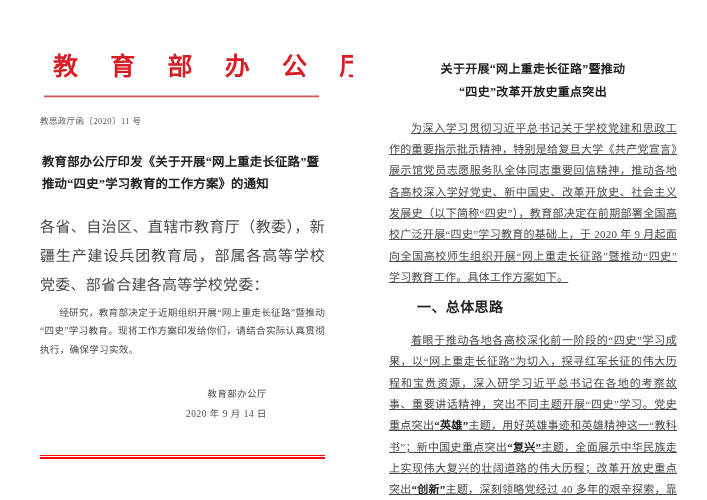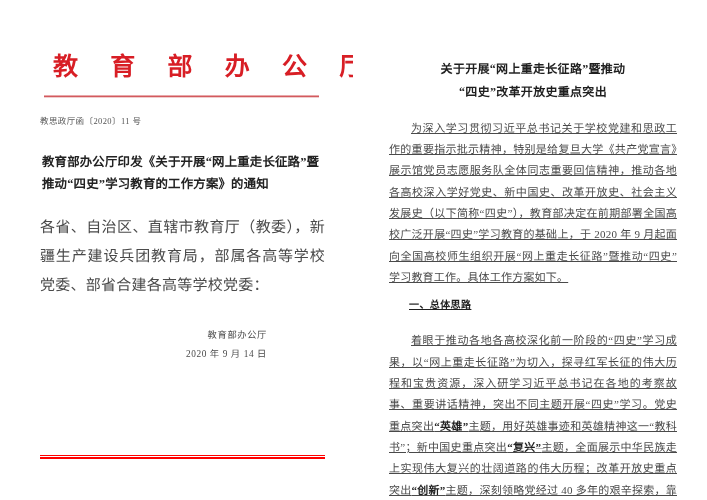--- a/index.html
+++ b/index.html
@@ -133,28 +133,27 @@
     font-size: 11px;
     line-height: 1.94;
     color: #4a4a4a;
     text-align: justify;
     text-indent: 2em;
     letter-spacing: .2px;
     text-decoration: underline;
   }
   .rp-para.tight { margin-top: 1px; }
   .rp-heading {
-    margin: 7px 0 16px 0;
-    font-size: 10px;
+    margin: 7px 0 8px 0;
+    font-size: 14px;
     font-weight: 700;
     color: #1f1f1f;
     text-indent: 2em;
     line-height: 1.9;
     letter-spacing: .4px;
-    text-decoration: underline;
   }
   .em-bold { font-weight: 700; color: #1f1f1f; }
   .page-number {
     position: absolute;
     left: 0;
     right: 0;
     bottom: 48px;
     text-align: center;
     font-size: 8.6px;
     color: #6a6a6a;
@@ -171,20 +170,21 @@
     <div class="letterhead">教 育 部 办 公 厅</div>
 
     <div class="letterhead-rule"></div>
 
     <div class="doc-number">教思政厅函〔2020〕11 号</div>
 
     <div class="doc-title">教育部办公厅印发《关于开展“网上重走长征路”暨推动“四史”学习教育的工作方案》的通知</div>
 
     <div class="recipients">各省、自治区、直辖市教育厅（教委），新疆生产建设兵团教育局，部属各高等学校党委、部省合建各高等学校党委：</div>
 
+    <div class="body-para">经研究，教育部决定于近期组织开展“网上重走长征路”暨推动“四史”学习教育。现将工作方案印发给你们，请结合实际认真贯彻执行，确保学习实效。</div>
 
     <div class="signature">
       <div>教育部办公厅</div>
       <div>2020 年 9 月 14 日</div>
     </div>
 
     <div class="footer-rule"></div>
   </div>
 
   <div class="page page-right">

